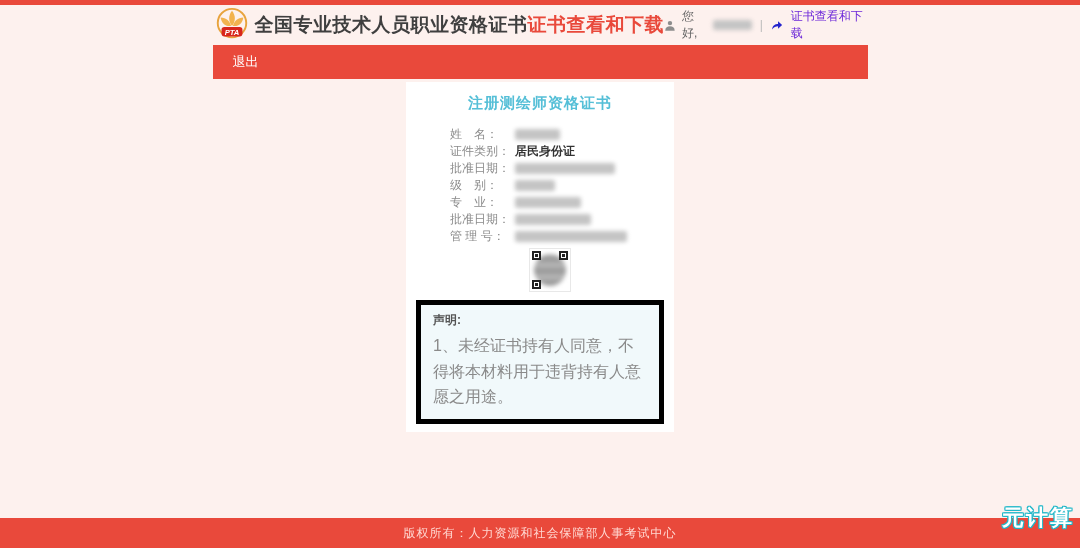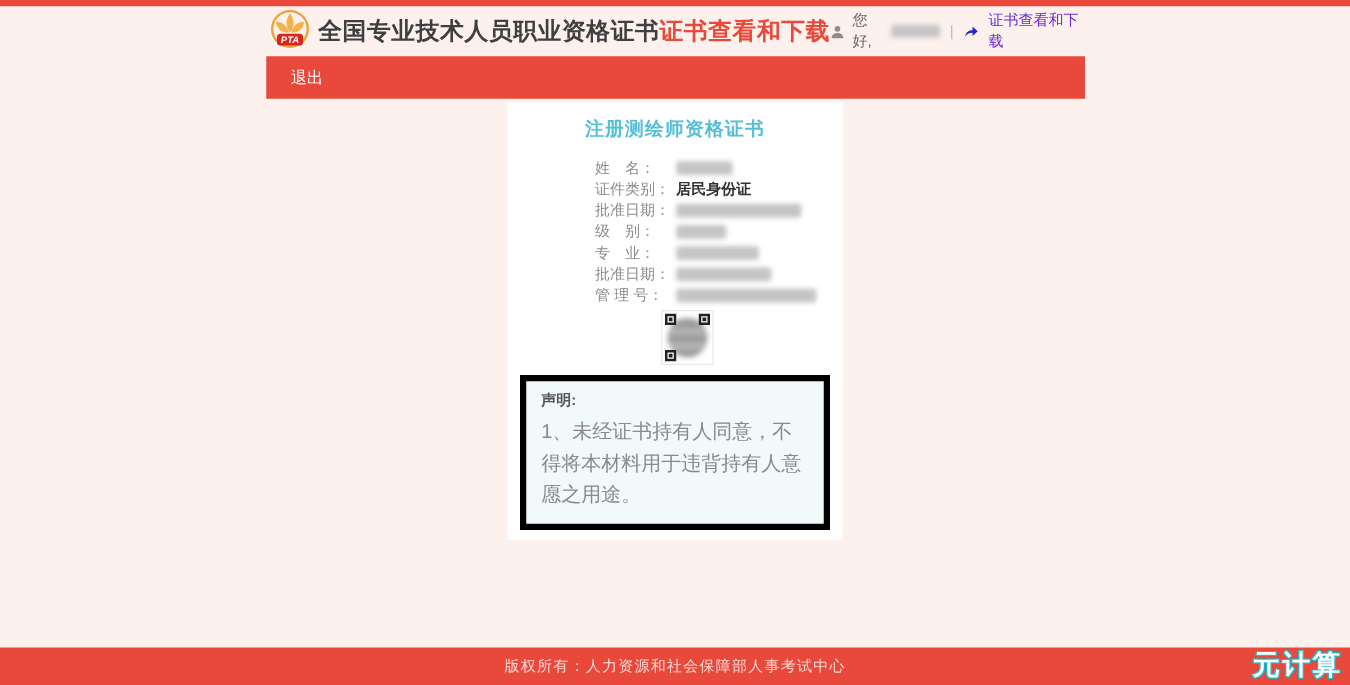--- a/index.html
+++ b/index.html
@@ -28,21 +28,21 @@
 
   
   .nav { height: 34px; background: #e9493b; display: flex; align-items: stretch; justify-content: space-between; }
   .nav-tab { position: relative; color: #fff; font-size: 13px; padding: 0 24px; display: flex; align-items: center; cursor: pointer; }
   .nav-tab .underline { position: absolute; left: 23px; bottom: 0; width: 50px; height: 4px; background: #f59a23; }
   .nav-logout { color: #fff; font-size: 13px; padding: 12px 20px; display: flex; align-items: center; cursor: pointer; }
 
   
   .card { width: 268px; margin: 3px auto 0; background: #ffffff; padding: 12px 0 8px; min-height: 257px; }
   .card-title { text-align: center; color: #55bfd7; font-size: 15px; font-weight: bold; letter-spacing: 1px; margin-bottom: 13px; }
-  .fields { padding-left: 70px; }
+  .fields { padding-left: 44px; }
   .field-row { height: 17px; display: flex; align-items: center; font-size: 12px; line-height: 17px; }
   .field-label { display: inline-block; width: 65px; color: #8b8b8b; white-space: pre; flex: 0 0 auto; }
   .field-value { color: #333; font-weight: bold; }
 
   .qr-wrap { padding-left: 123px; margin-top: 3px; }
   .qr { width: 42px; height: 44px; background: #fff; border: 1px solid #e8e8e8; position: relative; overflow: hidden; }
   .qr .blob { position: absolute; left: 4px; top: 5px; right: 4px; bottom: 5px; background:
       repeating-linear-gradient(0deg, #9c9c9c 0 6px, #b3b3b3 6px 12px),
       #a8a8a8; filter: blur(2px); border-radius: 50%; }
   .qr .finder { position: absolute; width: 9px; height: 9px; border: 2px solid #222; background: #fff; }
@@ -52,21 +52,21 @@
   .qr .f-bl { left: 2px; bottom: 2px; }
 
   .declaration { margin: 8px 10px 0; background: #f1f9fb; border: 5px solid #000000; padding: 7px 12px 9px; }
   .decl-heading { font-size: 12px; font-weight: bold; color: #555; margin-bottom: 4px; }
   .decl-item { font-size: 16px; color: #8a8a8a; line-height: 1.6; }
 
   
   .footer { position: absolute; left: 0; bottom: 0; width: 100%; height: 30px; background: #e9493b;
             display: flex; align-items: center; justify-content: center; }
   .footer-text { color: #ffd8d2; font-size: 12px; letter-spacing: 1px; }
-  .watermark { position: absolute; right: 6px; bottom: 1px; font-size: 22px; font-weight: bold; color: #ffffff;
+  .watermark { position: absolute; right: 6px; bottom: 15px; font-size: 22px; font-weight: bold; color: #ffffff;
                letter-spacing: 2px; font-family: "Liberation Sans", sans-serif;
                text-shadow: -1px 0 0 #20b7c8, 1px 0 0 #20b7c8, 0 -1px 0 #20b7c8, 0 1px 0 #20b7c8,
                             -1px -1px 0 #20b7c8, 1px 1px 0 #20b7c8, 1px -1px 0 #20b7c8, -1px 1px 0 #20b7c8; }
 </style>
 </head>
 <body>
 
 <div class="topbar"></div>
 
 <div class="shell">

